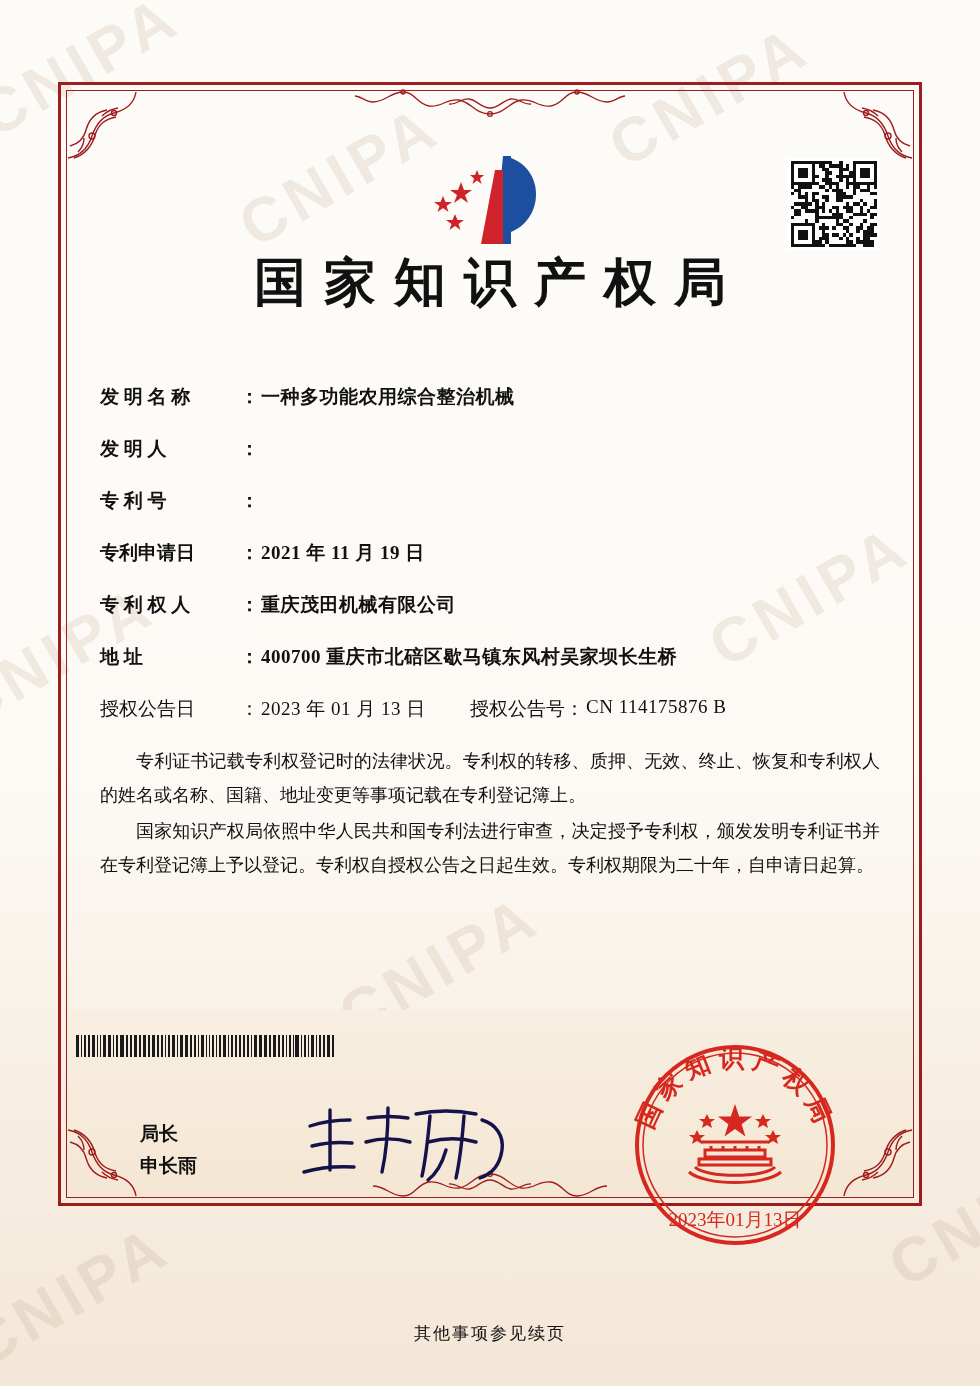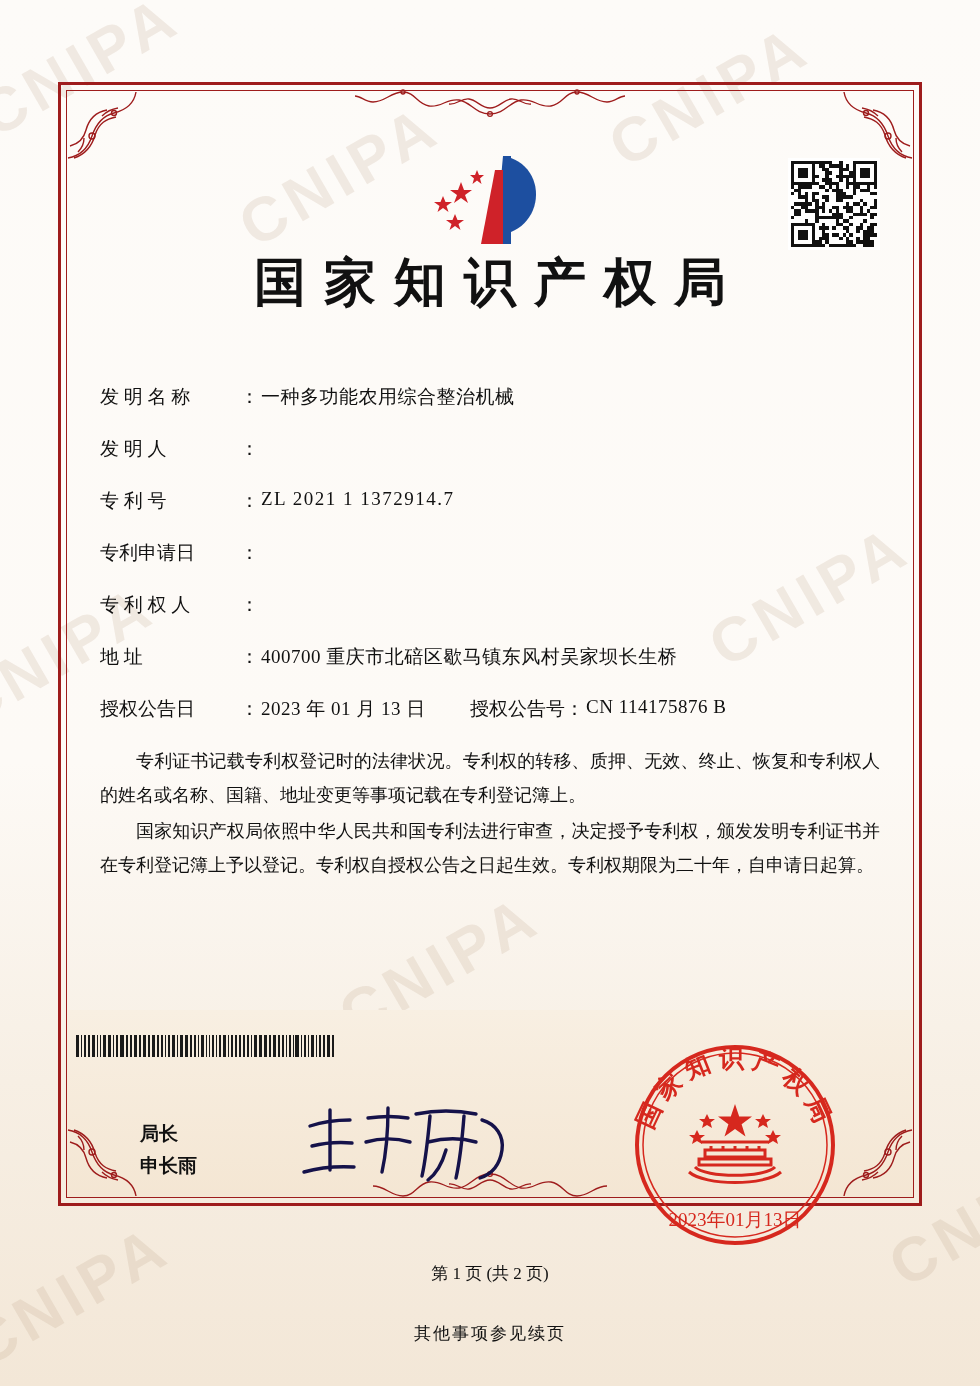--- a/index.html
+++ b/index.html
@@ -132,22 +132,23 @@
     font-family: "Liberation Serif", "DejaVu Serif", serif;
   }
 
   .fields {
     margin-top: 66px;
     font-size: 19px;
     color: #111;
   }
   .field-row {
     display: flex;
-    align-items: flex-start;
+    align-items: center;
     margin-bottom: 26px;
+    font-weight: bold;
   }
   .field-label {
     width: 140px;
     flex: none;
     letter-spacing: 0px;
     white-space: nowrap;
   }
   .field-label.spread {
     display: flex;
     justify-content: space-between;
@@ -991,31 +992,32 @@
       </div>
 
       <div class="field-row">
         <span class="field-label spread">发 明 人</span>
         <span class="field-colon">：</span>
       </div>
 
       <div class="field-row">
         <span class="field-label spread">专 利 号</span>
         <span class="field-colon">：</span>
-        <span class="field-value mono-sp">ZL 2021 1 1372914.7</span>
       </div>
 
       <div class="field-row">
         <span class="field-label spread">专利申请日</span>
         <span class="field-colon">：</span>
+        <span class="field-value">2021 年 11 月 19 日</span>
       </div>
 
       <div class="field-row">
         <span class="field-label spread">专 利 权 人</span>
         <span class="field-colon">：</span>
+        <span class="field-value">重庆茂田机械有限公司</span>
       </div>
 
       <div class="field-row">
         <span class="field-label spread">地 址</span>
         <span class="field-colon">：</span>
         <span class="field-value">400700 重庆市北碚区歇马镇东风村吴家坝长生桥</span>
       </div>
 
       <div class="dual">
         <span class="left">
@@ -1157,16 +1159,15 @@
           <path d="M-24 -2 L-24 2 M-12 -2 L-12 2 M0 -2 L0 2 M12 -2 L12 2 M24 -2 L24 2"></path>
           <path d="M-34 -6 L34 -6"></path>
           <path d="M-40 19 C-30 30 30 30 40 19"></path>
           <path d="M-46 24 C-30 38 30 38 46 24"></path>
         </g>
       </g>
       <text x="105" y="186" text-anchor="middle" font-family="'Liberation Serif', serif" font-size="19" fill="#d6281e">2023年01月13日</text>
     </svg>
   </div>
 
-  <div class="page-num">第 1 页 (共 2 页)</div>
   <div class="footer-note">其他事项参见续页</div>
 
 </div>
 
 </body></html>

